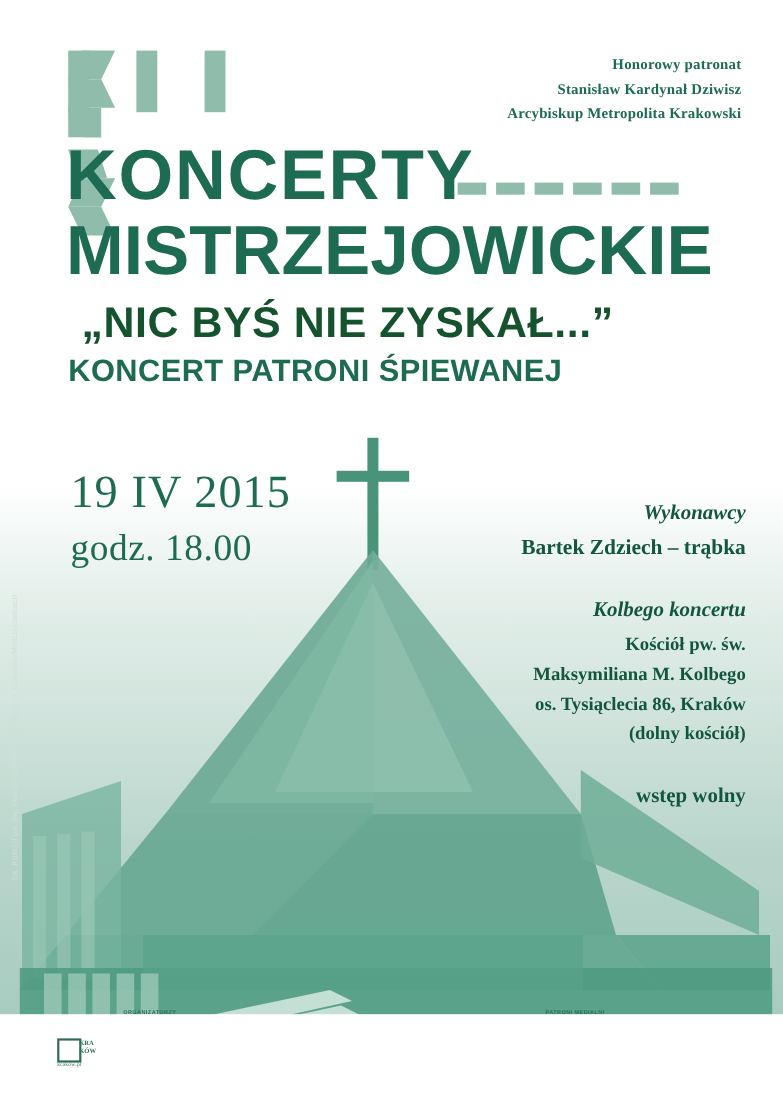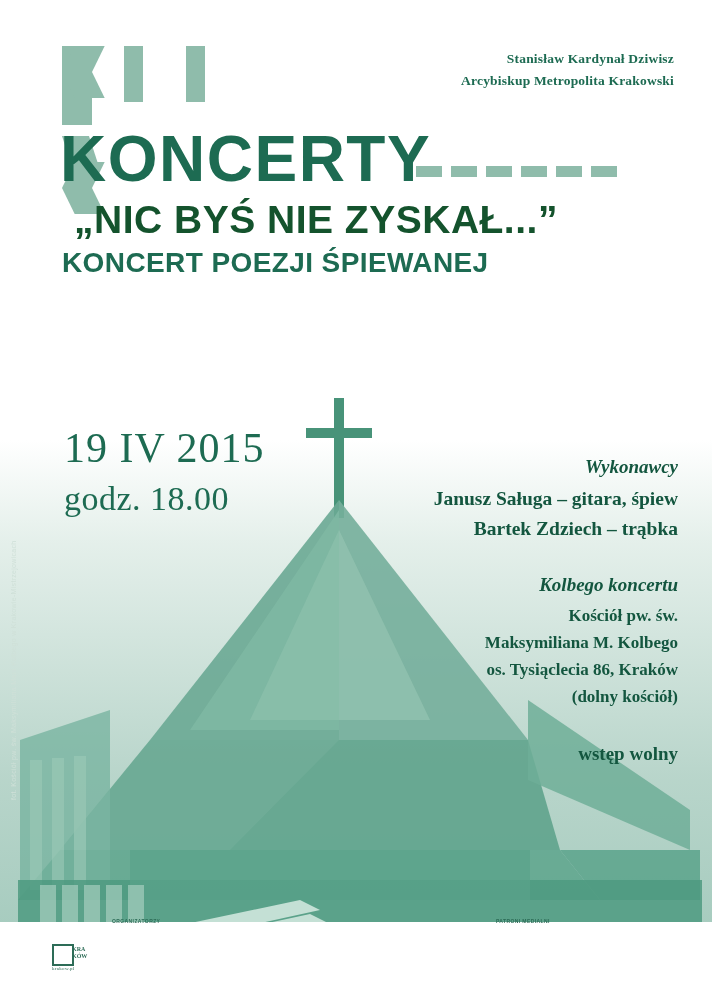--- a/index.html
+++ b/index.html
@@ -400,48 +400,49 @@
     <div class="krk-letter krk-r-stem"></div>
     <div class="krk-r-bowl"></div>
     <div class="krk-r-notch"></div>
     <div class="krk-r-leg"></div>
     <div class="krk-letter krk-k2-stem"></div>
     <div class="krk-k2-arm-up"></div>
     <div class="krk-k2-arm-dn"></div>
   </div>
 
   <div class="patronage">
+    <div>Honorowy patronat</div>
     <div>Stanisław Kardynał Dziwisz</div>
     <div>Arcybiskup Metropolita Krakowski</div>
   </div>
 
   <div class="title-block">
     <div class="line-koncerty">
       <span class="t-koncerty">KONCERTY</span>
       <span class="dashes">
         <span class="dash"></span>
         <span class="dash"></span>
         <span class="dash"></span>
         <span class="dash"></span>
         <span class="dash"></span>
         <span class="dash"></span>
       </span>
     </div>
+    <span class="t-mistrze">MISTRZEJOWICKIE</span>
     <span class="t-quote">„NIC BYŚ NIE ZYSKAŁ...”</span>
-    <span class="t-sub">KONCERT POEZJI ŚPIEWANEJ</span>
+    <span class="t-sub">KONCERT PATRONI ŚPIEWANEJ</span>
   </div>
 
   <div class="date-block">
     <div class="date-main">19 IV 2015</div>
     <div class="date-hour">godz. 18.00</div>
   </div>
 
   <div class="info-block">
     <div class="info-head">Wykonawcy</div>
-    <div class="info-line">Janusz Saługa – gitara, śpiew</div>
     <div class="info-line">Bartek Zdziech – trąbka</div>
 
     <div class="info-head info-head-2">Kolbego koncertu</div>
     <div class="info-line-small">Kościół pw. św.</div>
     <div class="info-line-small">Maksymiliana M. Kolbego</div>
     <div class="info-line-small">os. Tysiąclecia 86, Kraków</div>
     <div class="info-line-small">(dolny kościół)</div>
 
     <div class="info-free">wstęp wolny</div>
   </div>

